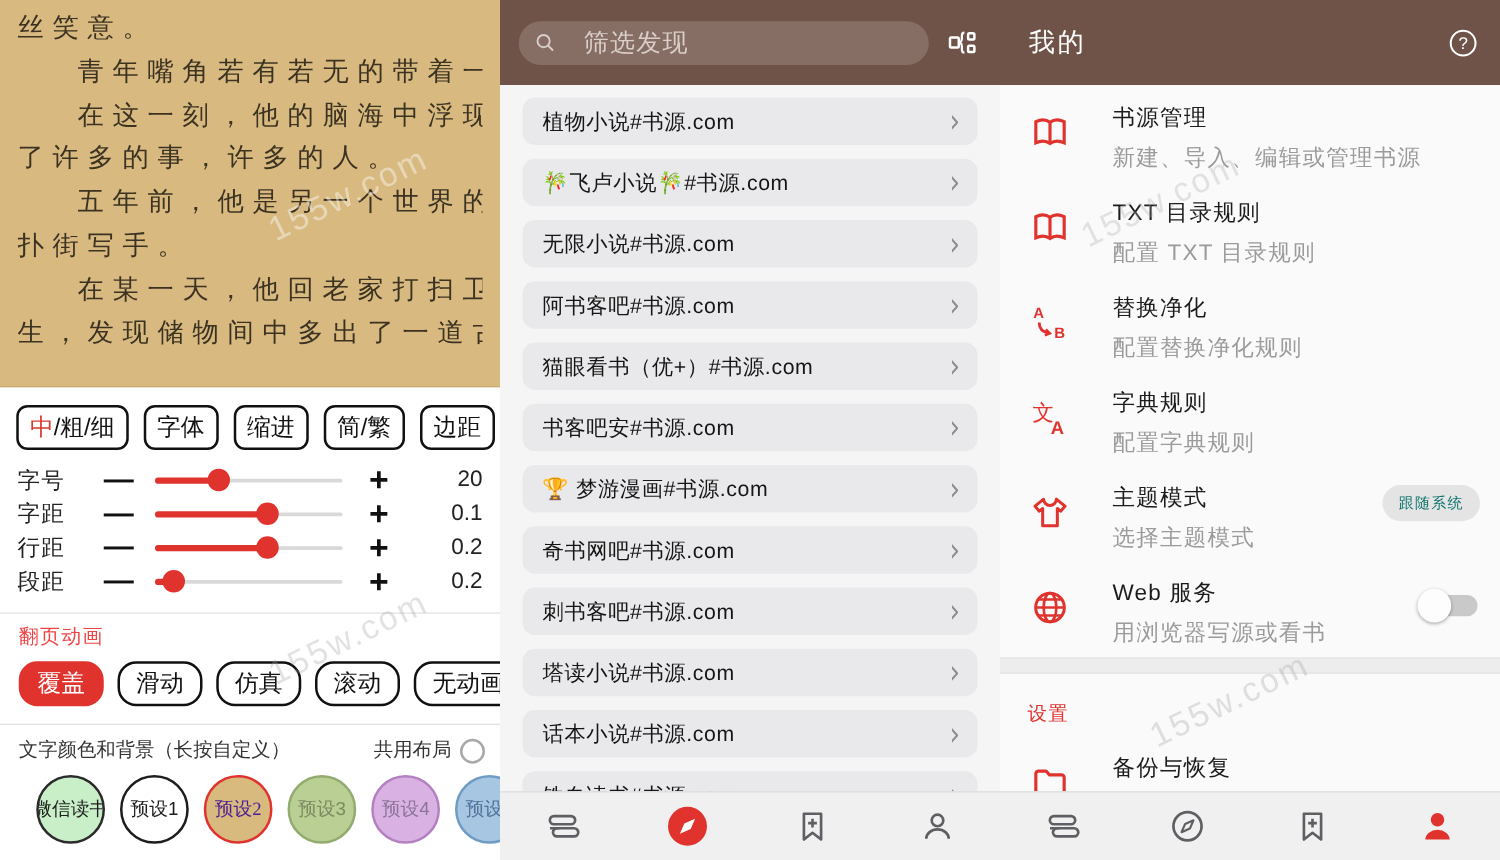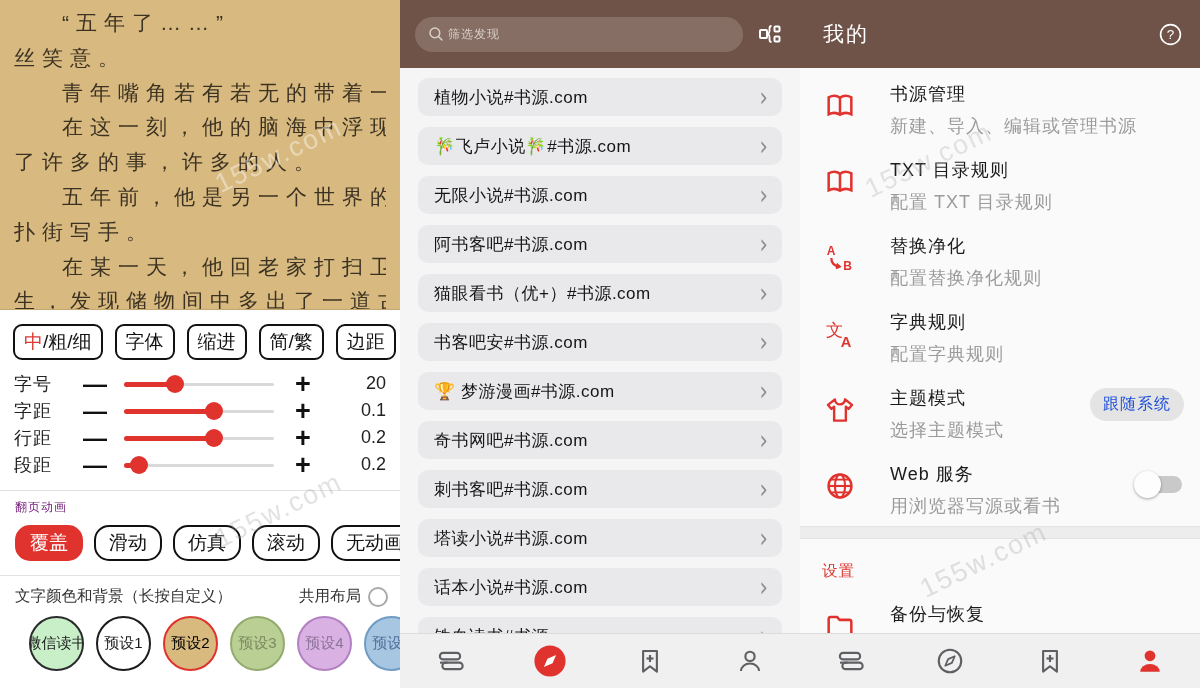--- a/index.html
+++ b/index.html
@@ -21,37 +21,37 @@
   .slider-row { display:flex; align-items:center; height:27px; padding:0 14px; }
   .slider-label { width:52px; font-size:18px; color:#222; letter-spacing:1px; }
   .sl-btn { width:58px; text-align:center; font-size:24px; color:#111; font-weight:bold; line-height:20px; cursor:pointer; }
   .track-wrap { flex:1; position:relative; height:20px; }
   .track { position:absolute; left:0; right:0; top:9px; height:3px; background:#d9d9d9; border-radius:2px; }
   .track-fill { position:absolute; left:0; top:8px; height:5px; background:#e0332e; border-radius:3px; }
   .thumb { position:absolute; top:1px; width:18px; height:18px; border-radius:50%; background:#e0332e; margin-left:-9px; }
   .slider-value { width:54px; text-align:right; font-size:18px; color:#222; }
 
   .anim-section { margin-top:12px; border-top:1px solid #e2e2e2; padding:8px 0 0 15px; }
-  .section-label { font-size:12px; color:#701a75; letter-spacing:1px; }
+  .section-label { font-size:16px; color:#ef4444; letter-spacing:1px; }
   .anim-row { display:flex; gap:11px; margin-top:9px; }
   .anim-btn { border:2.5px solid #111; border-radius:15px; background:#fff; color:#111; font-size:19px; padding:3px 13px; white-space:nowrap; cursor:pointer; }
   .anim-btn.active { background:#e0332e; border-color:#e0332e; color:#fff; }
 
   .colors-section { margin-top:14px; border-top:1px solid #e2e2e2; padding-top:10px; }
   .colors-head { display:flex; align-items:center; padding:0 12px 0 15px; }
   .colors-title { flex:1; font-size:15.5px; color:#333; }
   .shared-label { font-size:15.5px; color:#333; margin-right:7px; }
   .radio { width:20px; height:20px; border:2px solid #a9a9a9; border-radius:50%; background:#fff; cursor:pointer; }
   .preset-row { display:flex; gap:12px; margin-top:9px; padding-left:29px; width:420px; }
   .preset { flex:0 0 auto; width:55px; height:55px; border-radius:50%; display:flex; align-items:center; justify-content:center; font-size:15px; white-space:nowrap; overflow:hidden; cursor:pointer; }
 
   
   .hdr { height:68px; background:#6f5348; display:flex; align-items:center; padding:0 15px; }
   .search-pill { flex:1; height:35px; background:rgba(255,255,255,0.16); border-radius:18px; display:flex; align-items:center; padding:0 12px; margin-right:12px; cursor:text; }
-  .search-pill .ph { font-size:12px; color:#d9cfc8; margin-left:3px; letter-spacing:1px; }
+  .search-pill .ph { font-size:20px; color:#d9cfc8; margin-left:22px; letter-spacing:1px; }
   .icon-btn { width:30px; height:30px; display:flex; align-items:center; justify-content:center; cursor:pointer; }
   .hdr-title { color:#fff; font-size:21px; letter-spacing:2px; flex:1; padding-left:8px; }
 
   
   .panel.mid { background:#f5f5f6; }
   .src-list { padding:10px 18px 0 18px; }
   .src-row { height:38px; background:#e9e9eb; border-radius:10px; margin-bottom:11px; display:flex; align-items:center; padding:0 14px 0 16px; cursor:pointer; }
   .src-label { flex:1; font-size:17px; color:#151515; letter-spacing:0.5px; white-space:nowrap; overflow:hidden; }
   .chev { font-size:21px; color:#8b8b90; font-family:"DejaVu Sans",sans-serif; line-height:1; transform:scaleY(1.25); }
 
@@ -59,38 +59,37 @@
   .bottom-nav { position:absolute; left:0; right:0; bottom:0; height:55px; background:#f0f0f1; border-top:1px solid #dcdcdc; display:flex; align-items:center; justify-content:space-around; }
   .nav-item { width:60px; height:44px; display:flex; align-items:center; justify-content:center; cursor:pointer; }
 
   
   .panel.right { background:#fafafa; }
   .my-list { position:relative; }
   .my-item { position:relative; height:76px; padding:14px 16px 0 90px; cursor:pointer; }
   .my-item .mi-icon { position:absolute; left:24px; top:22px; width:32px; height:32px; }
   .mi-title { font-size:18px; color:#1b1b1b; letter-spacing:1px; }
   .mi-sub { font-size:18px; color:#9b9b9b; margin-top:8px; letter-spacing:1px; }
-  .mi-badge { position:absolute; right:16px; top:16px; background:#e4e4e4; color:#1d4ed8; font-size:16px; padding:6px 13px; border-radius:18px; letter-spacing:1px; }
+  .mi-badge { position:absolute; right:16px; top:16px; background:#e4e4e4; color:#0f766e; font-size:12px; padding:6px 13px; border-radius:18px; letter-spacing:1px; }
   .toggle { position:absolute; right:18px; top:26px; width:48px; height:21px; cursor:pointer; }
   .toggle .tr { position:absolute; left:6px; right:0; top:2px; height:17px; background:#c9c9c9; border-radius:10px; }
   .toggle .knob { position:absolute; left:0; top:-3px; width:27px; height:27px; background:#fdfdfd; border-radius:50%; box-shadow:0 1px 3px rgba(0,0,0,0.35); }
   .my-divider { height:13px; background:#ededee; border-top:1px solid #e3e3e3; border-bottom:1px solid #e3e3e3; margin-top:2px; }
   .my-section-label { color:#e0332e; font-size:15.5px; padding:22px 0 6px 22px; letter-spacing:1px;font-family:Liberation Serif, serif; }
 
   
   .wm { position:absolute; font-size:27px; letter-spacing:2px; transform:rotate(-26deg); pointer-events:none; white-space:nowrap; }
 </style>
 </head>
 <body>
 
 <div class="app">
 
   <div class="panel">
     <div class="reader-page" id="reader-page">
-        <div class="reader-line indent">“五年了……”</div>
         <div class="reader-line">丝笑意。</div>
         <div class="reader-line indent">青年嘴角若有若无的带着一</div>
         <div class="reader-line indent">在这一刻，他的脑海中浮现</div>
         <div class="reader-line">了许多的事，许多的人。</div>
         <div class="reader-line indent">五年前，他是另一个世界的</div>
         <div class="reader-line">扑街写手。</div>
         <div class="reader-line indent">在某一天，他回老家打扫卫</div>
         <div class="reader-line">生，发现储物间中多出了一道古</div>
       </div>
     <div class="reader-settings">
@@ -159,21 +158,21 @@
       </div>
       <div class="colors-section">
         <div class="colors-head">
           <div class="colors-title">文字颜色和背景（长按自定义）</div>
           <div class="shared-label">共用布局</div>
           <div class="radio"></div>
         </div>
         <div class="preset-row" id="preset-row">
             <div class="preset" style="background: rgb(201, 239, 201); border: 2.5px solid rgb(43, 43, 43); color: rgb(29, 29, 29);">微信读书</div>
             <div class="preset" style="background: rgb(255, 255, 255); border: 2.5px solid rgb(29, 29, 29); color: rgb(29, 29, 29);">预设1</div>
-            <div class="preset" style="background: rgb(216, 185, 126); border: 2.5px solid rgb(224, 51, 46); color: #000000;">预设2</div>
+            <div class="preset" style="background: rgb(216, 185, 126); border: 2.5px solid rgb(224, 51, 46); color: #4c1d95; font-family: Liberation Serif, serif;">预设2</div>
             <div class="preset" style="background: rgb(185, 207, 148); border: 2.5px solid rgb(147, 171, 110); color: rgb(124, 138, 96);">预设3</div>
             <div class="preset" style="background: rgb(217, 178, 227); border: 2.5px solid rgb(179, 129, 194); color: rgb(140, 115, 152);">预设4</div>
             <div class="preset" style="background: rgb(167, 198, 225); border: 2.5px solid rgb(111, 156, 196); color: rgb(81, 114, 154);">预设5</div>
           </div>
       </div>
     </div>
     <span class="wm" style="left:210px;top:140px;color:rgba(255,255,255,0.42);">155w.com</span>
     <span class="wm" style="left:210px;top:495px;color:rgba(160,160,160,0.30);">155w.com</span>
   </div>
 

